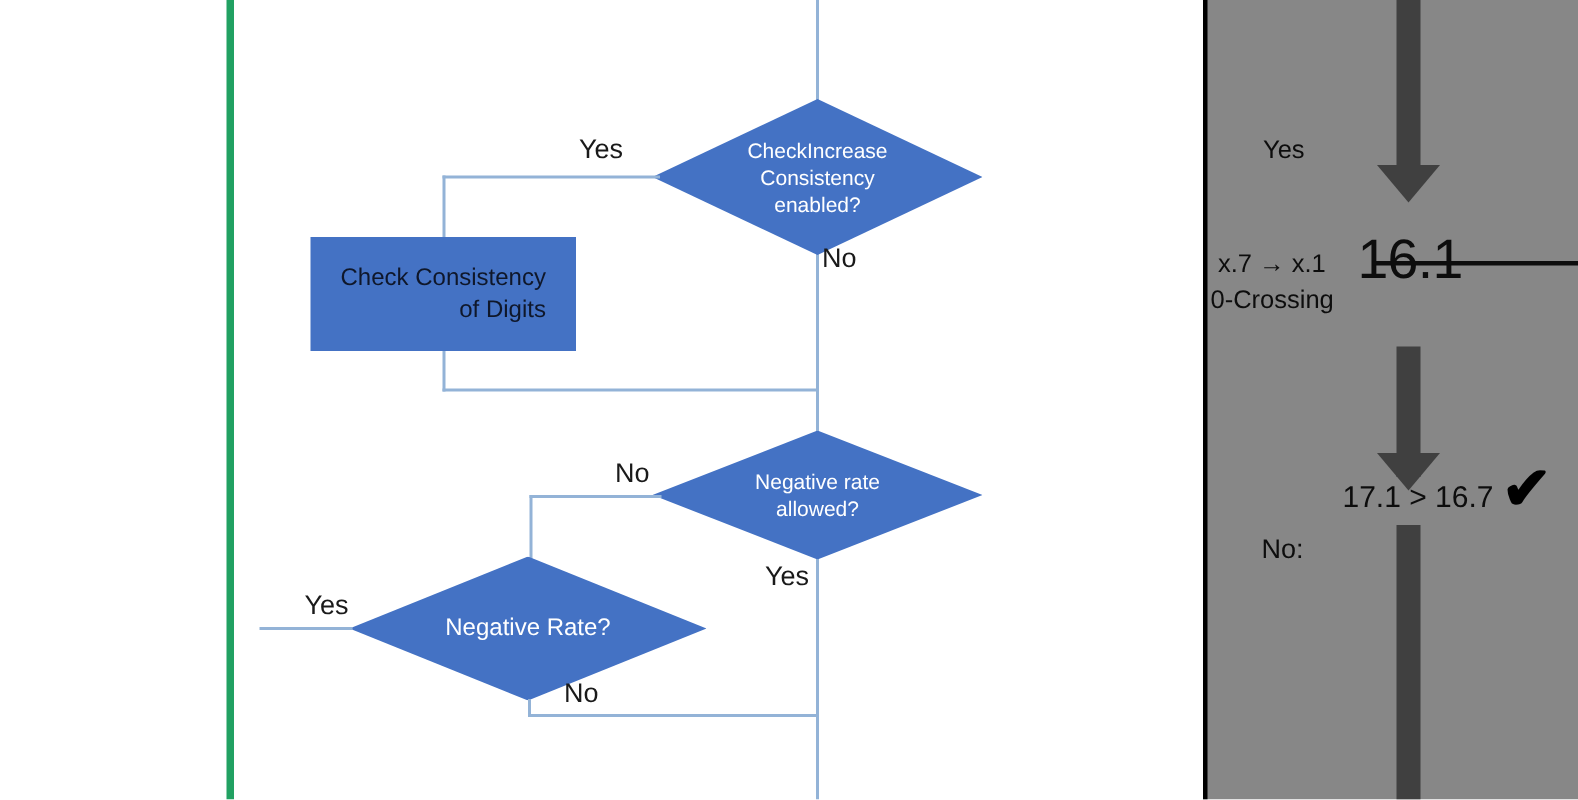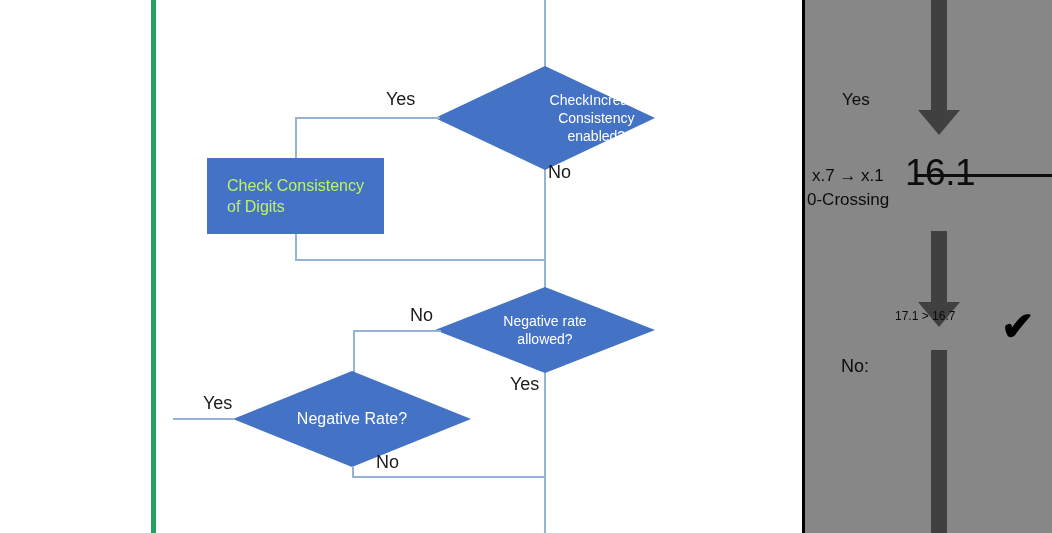--- a/index.html
+++ b/index.html
@@ -12,21 +12,21 @@
   .conn.v{width:2px;}
   .conn.h{height:2px;}
 
   .diamond{position:absolute;}
   .diamond .shape{position:absolute;inset:0;background:#4472c4;
     clip-path:polygon(50% 0,100% 50%,50% 100%,0 50%);}
   .diamond .txt{position:absolute;inset:0;display:flex;align-items:center;justify-content:center;
     text-align:center;color:#ffffff;line-height:1.30;padding:0 12px;box-sizing:border-box;}
 
   .procbox{position:absolute;background:#4472c4;display:flex;align-items:center;
-    justify-content:center;text-align:left;color:#bef264;line-height:1.32;box-sizing:border-box;}
+    justify-content:center;text-align:right;color:#0f172a;line-height:1.32;box-sizing:border-box;}
   .procbox.bordered{border:5px solid #000000;}
 
   .edgelabel{position:absolute;color:#1a1a1a;white-space:nowrap;}
 
   
   #panel{position:absolute;left:802px;top:0;width:250px;height:533px;background:#878787;
          border-left:3px solid #000;box-sizing:border-box;}
   .abar{position:absolute;background:#404040;}
   .ahead{position:absolute;width:0;height:0;border-left:21px solid transparent;
          border-right:21px solid transparent;border-top:25px solid #404040;}
@@ -42,21 +42,21 @@
 <div id="root">
 
   <div class="green-line" style="left:151px;top:0;width:5px;height:533px;"></div>
 
   <div class="conn v" style="left:544px;top:0;height:92px;"></div>
   <div class="conn v" style="left:544px;top:157px;height:150px;"></div>
   <div class="conn v" style="left:544px;top:372px;height:161px;"></div>
 
   <div class="diamond" style="left:435px;top:66px;width:220px;height:104px;">
     <div class="shape"></div>
-    <div class="txt" style="font-size:14px;justify-content:flex-end;">
+    <div class="txt" style="font-size:14px;">
       <span>
         <span>CheckIncrease</span><br>
         <span>Consistency</span><br>
         <span>enabled?</span>
       </span>
     </div>
   </div>
 
   <div class="conn h" style="left:295px;top:117px;width:145px;"></div>
   <div class="conn v" style="left:295px;top:117px;height:42px;"></div>
@@ -114,19 +114,19 @@
 
     <div class="ptext" style="left:7px;top:166px;font-size:17px;">x.7 → x.1</div>
     <div class="ptext" style="left:2px;top:190px;font-size:17px;">0-Crossing</div>
 
     <div class="ptext big strike" style="left:100px;top:152px;">16.1</div>
 
     <div class="abar" style="left:126px;top:231px;width:16px;height:87px;"></div>
     <div class="ahead" style="left:113px;top:302px;"></div>
 
     <div class="ptext" style="left:36px;top:316px;font-size:18px;margin-top:40px;">No:</div>
-    <div class="ptext" style="left:90px;top:309px;font-size:12px;">17.1 &gt; 16.7</div>
+    <div class="ptext" style="left:90px;top:321px;font-size:20px;">17.1 &gt; 16.7</div>
     <div class="check" style="left:196px;top:306px;">✔</div>
 
     <div class="abar" style="left:126px;top:350px;width:16px;height:183px;"></div>
   </div>
 
 </div>
 
 </body></html>

